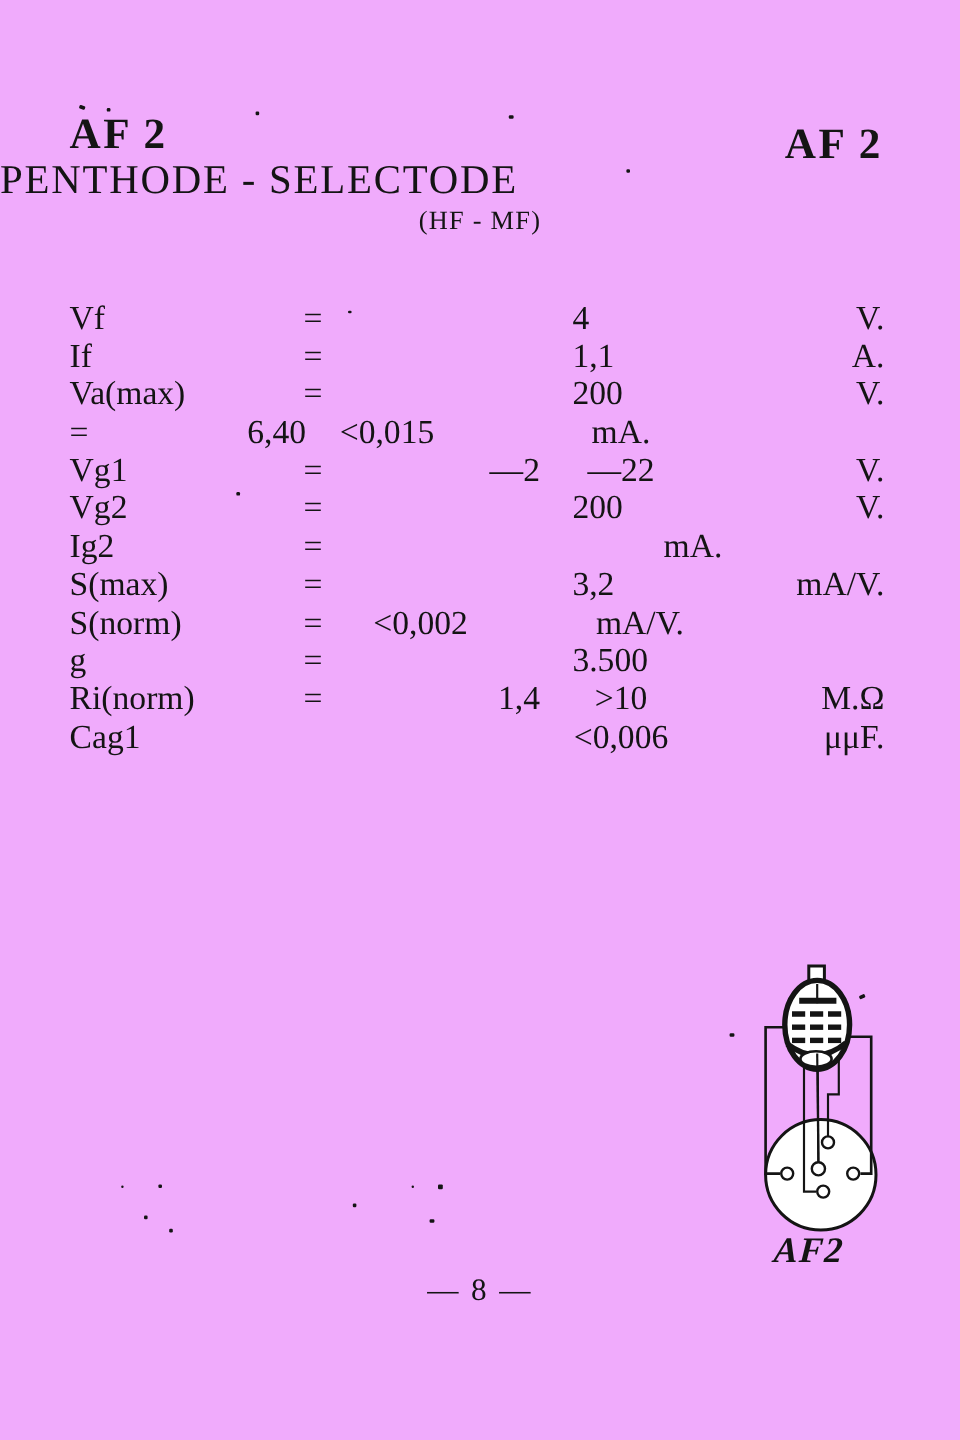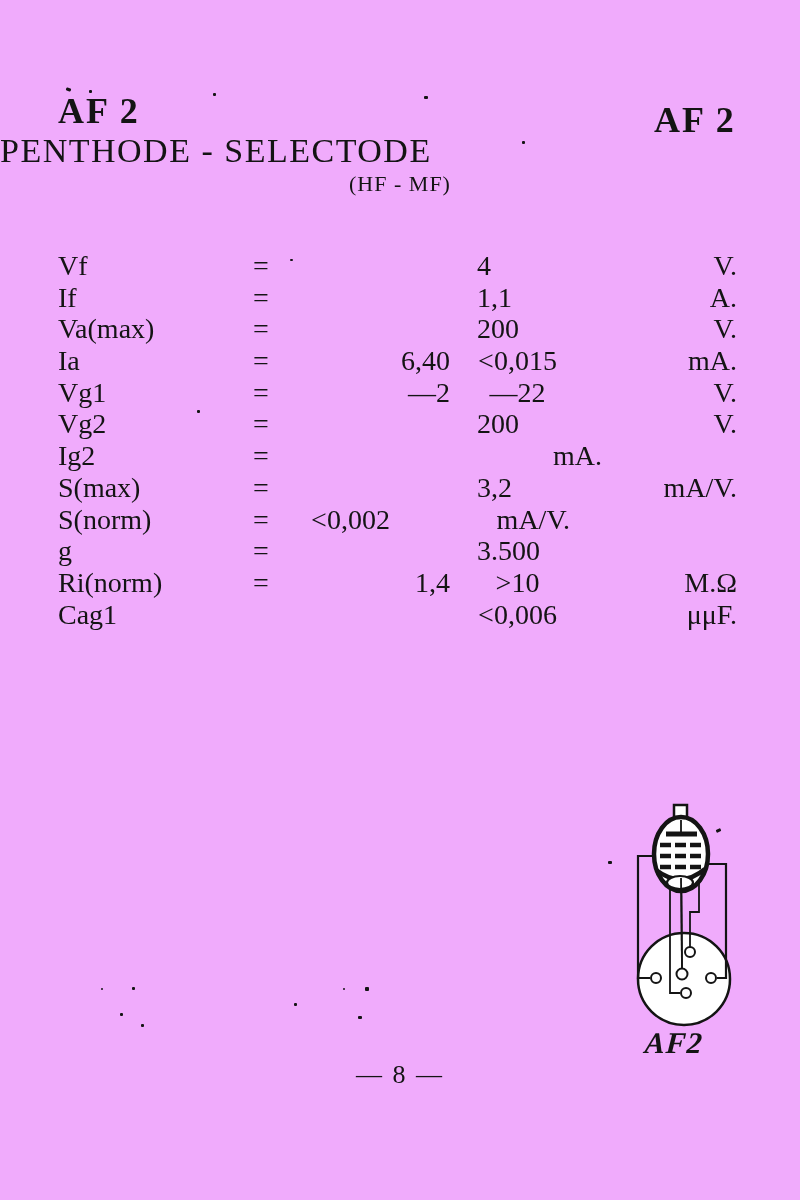--- a/index.html
+++ b/index.html
@@ -61,21 +61,20 @@
       <span class="c-unit">A.</span>
     </div>
     <div class="row">
       <span class="c-label">Va(max)</span>
       <span class="c-eq">=</span>
       <span class="c-v1"></span>
       <span class="c-v2">200</span>
       <span class="c-unit">V.</span>
     </div>
     <div class="row">
-      <span class="c-label">Ia</span>
       <span class="c-eq">=</span>
       <span class="c-v1">6,40</span>
       <span class="c-v2 cmp">&lt;0,015</span>
       <span class="c-unit">mA.</span>
     </div>
     <div class="row">
       <span class="c-label">Vg1</span>
       <span class="c-eq">=</span>
       <span class="c-v1">—2</span>
       <span class="c-v2 cmp">—22</span>

